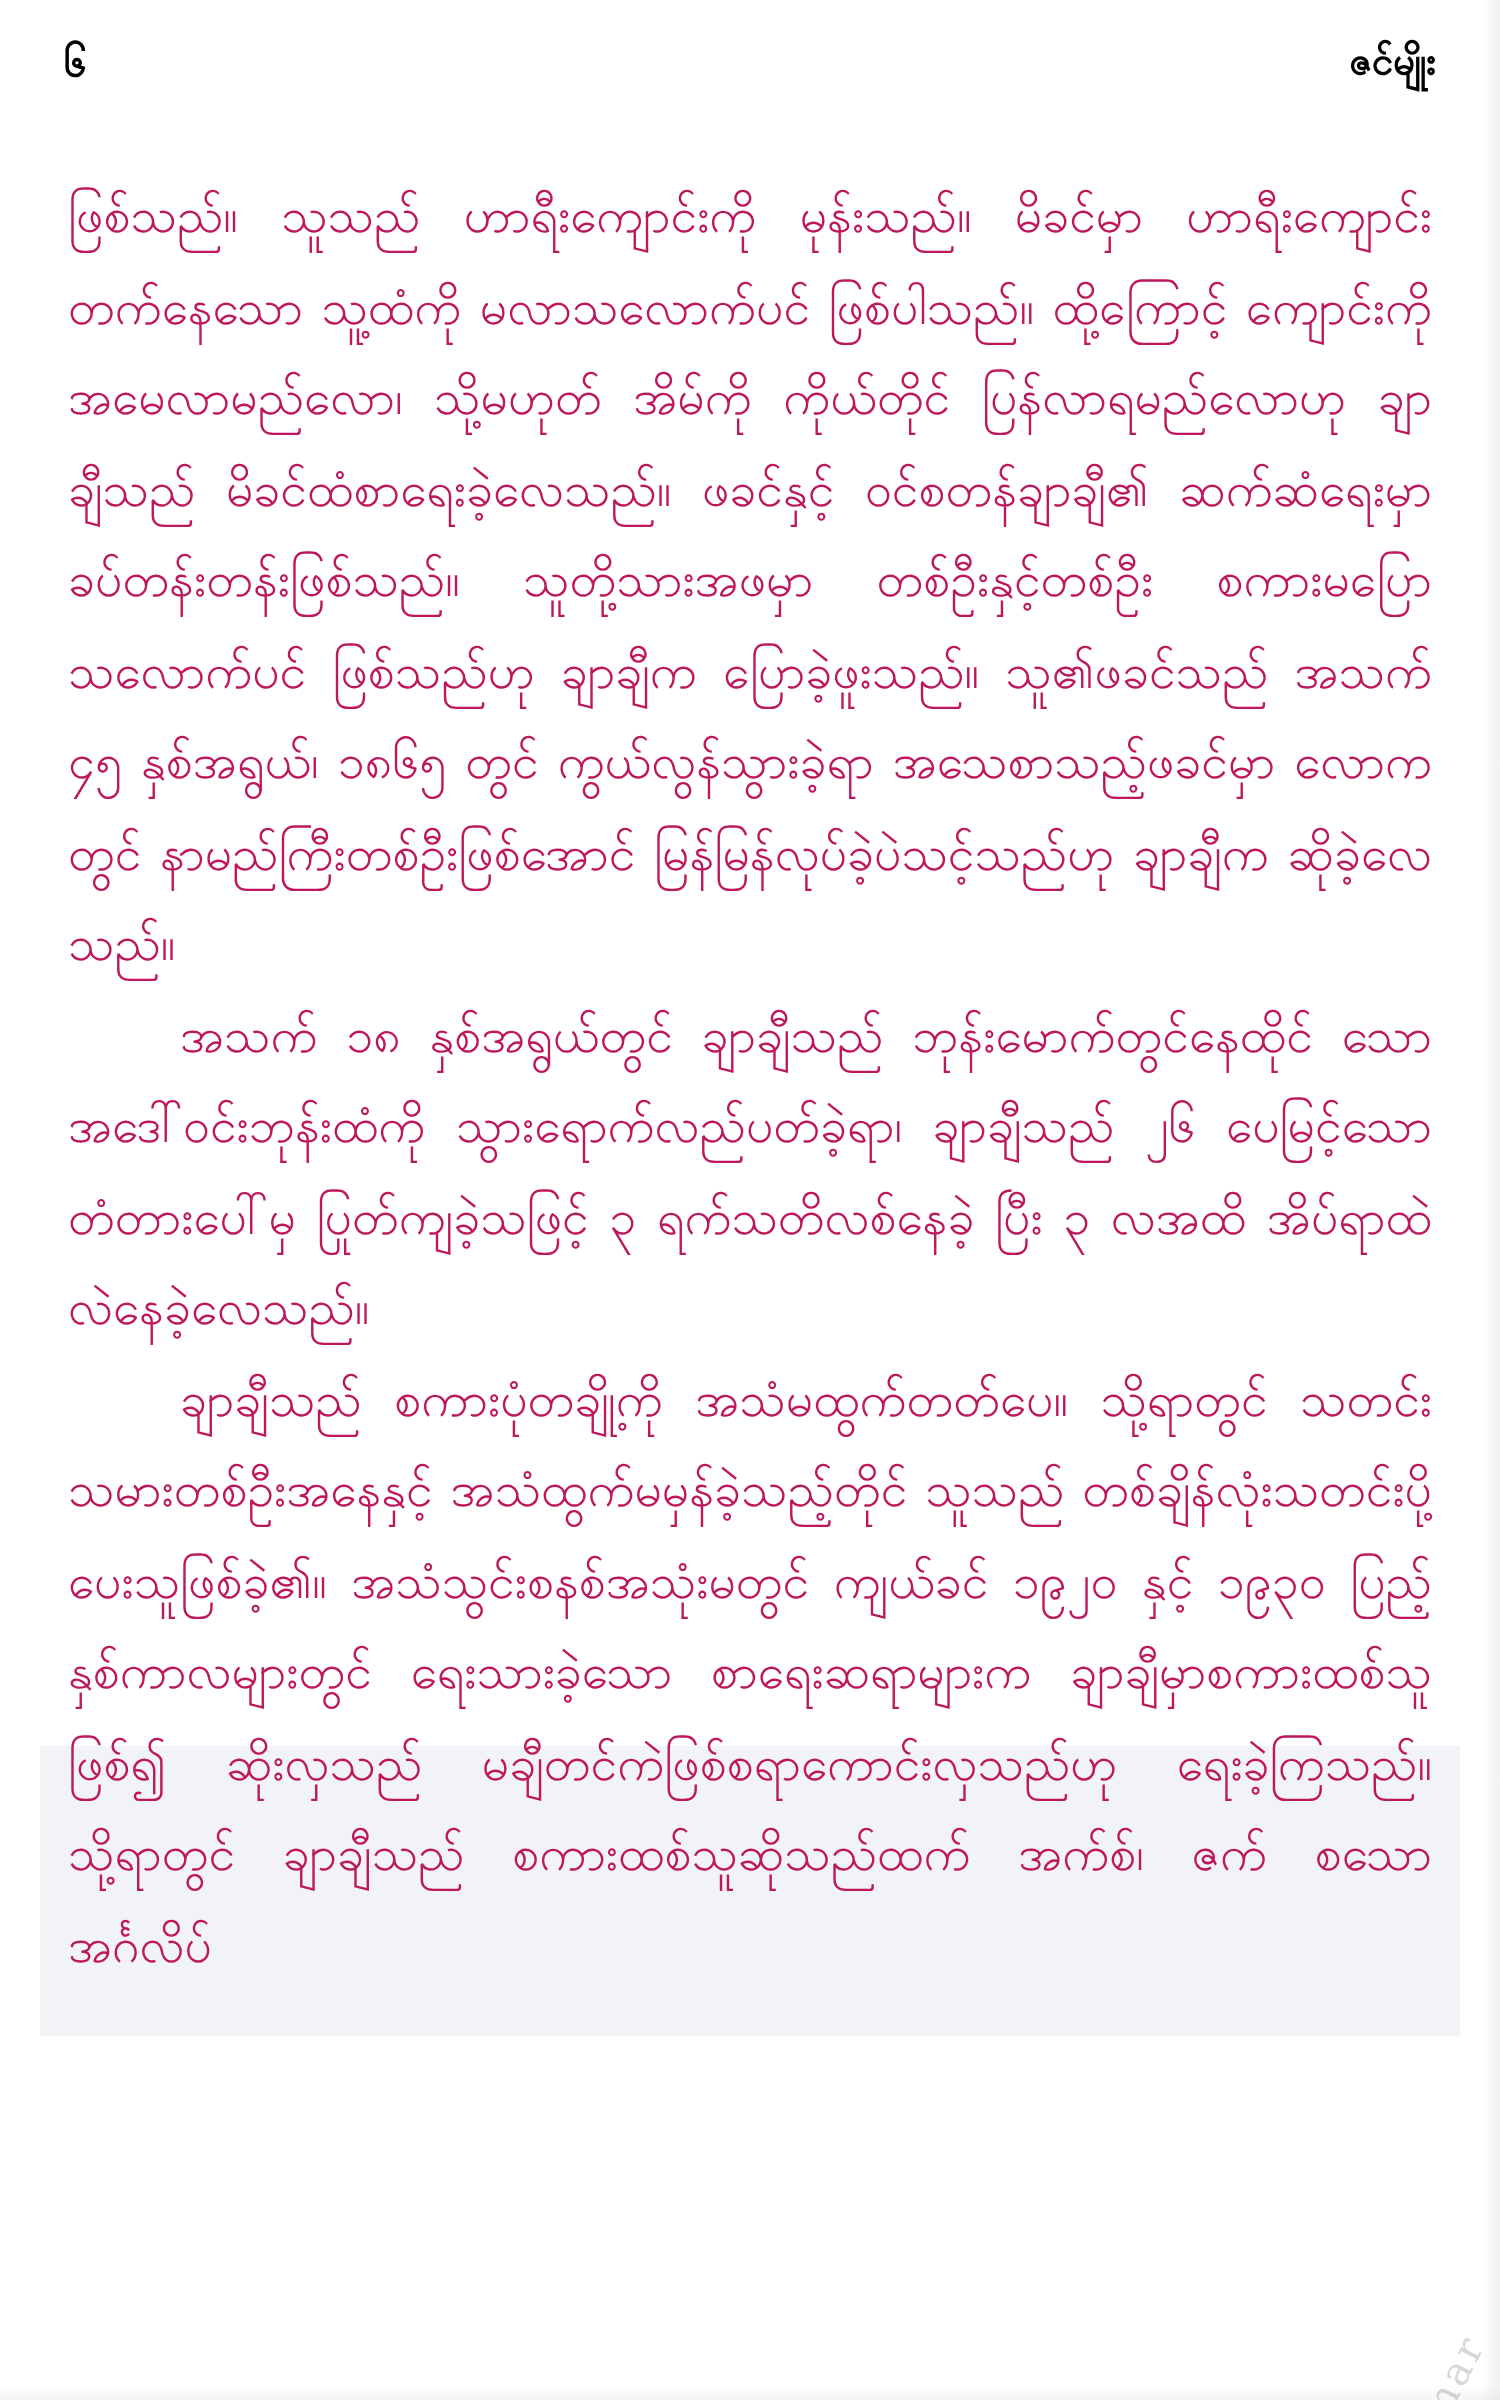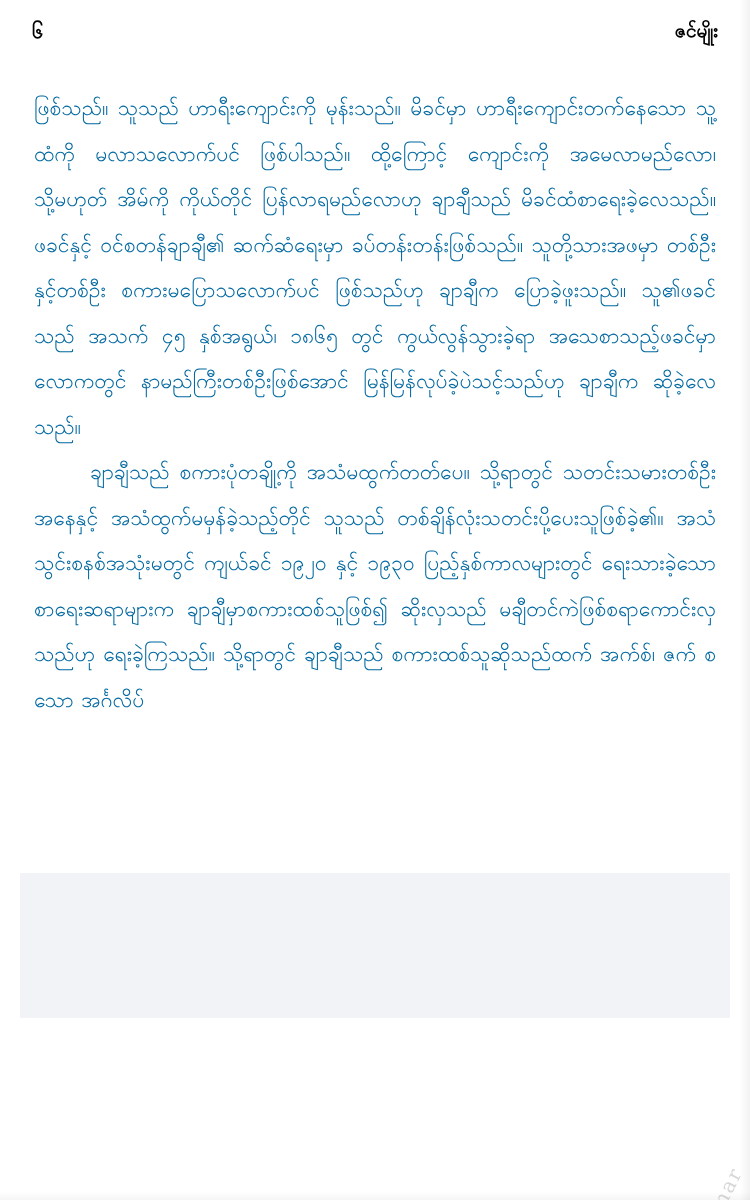--- a/index.html
+++ b/index.html
@@ -40,23 +40,23 @@
     font-size: 20px;
     font-weight: 700;
   }
   .book-title {
     font-size: 19px;
     font-weight: 700;
   }
 
   
   .body-text {
-    font-size: 21px;
+    font-size: 24px;
     line-height: 45.5px;
-    color: #0369a1;
+    color: #be185d;
     text-align: justify;
     text-justify: inter-word;
     word-spacing: 1px;
     padding: 0 6px;
   }
   .para {
     margin: 0;
     text-align: justify;
     text-indent: 0;
   }
@@ -121,20 +121,21 @@
 
   <div class="highlight-band"></div>
 
   <div class="page-header">
     <span class="page-number">၆</span>
     <span class="book-title">ဇင်မျိုး</span>
   </div>
 
   <div class="body-text">
     <p class="para">ဖြစ်သည်။ သူသည် ဟာရီးကျောင်းကို မုန်းသည်။ မိခင်မှာ ဟာရီးကျောင်းတက်နေသော သူ့ထံကို မလာသလောက်ပင် ဖြစ်ပါသည်။ ထို့ကြောင့် ကျောင်းကို အမေလာမည်လော၊ သို့မဟုတ် အိမ်ကို ကိုယ်တိုင် ပြန်လာရမည်လောဟု ချာချီသည် မိခင်ထံစာရေးခဲ့လေသည်။ ဖခင်နှင့် ဝင်စတန်ချာချီ၏ ဆက်ဆံရေးမှာ ခပ်တန်းတန်းဖြစ်သည်။ သူတို့သားအဖမှာ တစ်ဦးနှင့်တစ်ဦး စကားမပြောသလောက်ပင် ဖြစ်သည်ဟု ချာချီက ပြောခဲ့ဖူးသည်။ သူ၏ဖခင်သည် အသက် ၄၅ နှစ်အရွယ်၊ ၁၈၆၅ တွင် ကွယ်လွန်သွားခဲ့ရာ အသေစာသည့်ဖခင်မှာ လောကတွင် နာမည်ကြီးတစ်ဦးဖြစ်အောင် မြန်မြန်လုပ်ခဲ့ပဲသင့်သည်ဟု ချာချီက ဆိုခဲ့လေသည်။</p>
+    <p class="para indented">အသက် ၁၈ နှစ်အရွယ်တွင် ချာချီသည် ဘုန်းမောက်တွင်နေထိုင် သော အဒေါ်ဝင်းဘုန်းထံကို သွားရောက်လည်ပတ်ခဲ့ရာ၊ ချာချီသည် ၂၆ ပေမြင့်သောတံတားပေါ်မှ ပြုတ်ကျခဲ့သဖြင့် ၃ ရက်သတိလစ်နေခဲ့ ပြီး ၃ လအထိ အိပ်ရာထဲလဲနေခဲ့လေသည်။</p>
     <p class="para indented">ချာချီသည် စကားပုံတချို့ကို အသံမထွက်တတ်ပေ။ သို့ရာတွင် သတင်းသမားတစ်ဦးအနေနှင့် အသံထွက်မမှန်ခဲ့သည့်တိုင် သူသည် တစ်ချိန်လုံးသတင်းပို့ပေးသူဖြစ်ခဲ့၏။ အသံသွင်းစနစ်အသုံးမတွင် ကျယ်ခင် ၁၉၂၀ နှင့် ၁၉၃၀ ပြည့်နှစ်ကာလများတွင် ရေးသားခဲ့သော စာရေးဆရာများက ချာချီမှာစကားထစ်သူဖြစ်၍ ဆိုးလှသည် မချီတင်ကဲဖြစ်စရာကောင်းလှသည်ဟု ရေးခဲ့ကြသည်။ သို့ရာတွင် ချာချီသည် စကားထစ်သူဆိုသည်ထက် အက်စ်၊ ဇက် စသော အင်္ဂလိပ်</p>
   </div>
 
   <div class="watermark">myanmar</div>
 
   <div class="edge-shade-right"></div>
   <div class="edge-shade-bottom"></div>
 </div>
 
 </body></html>

